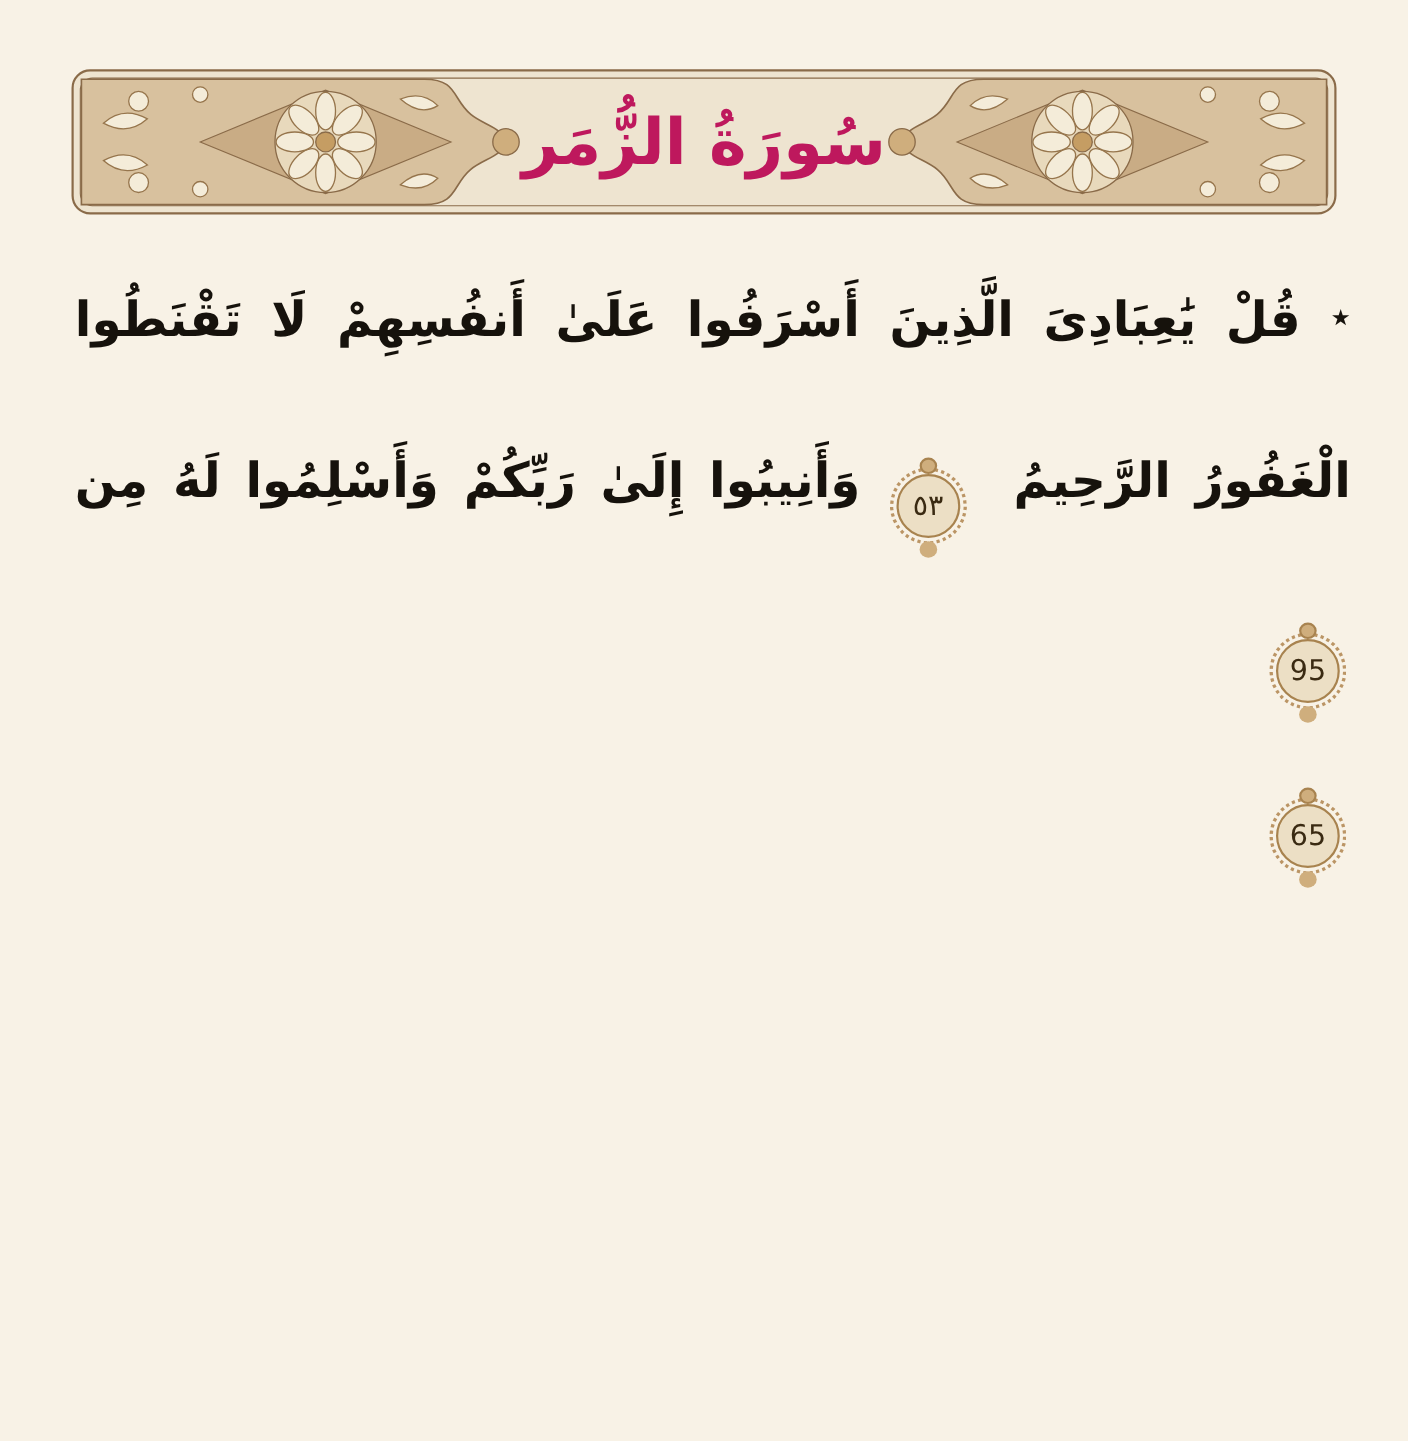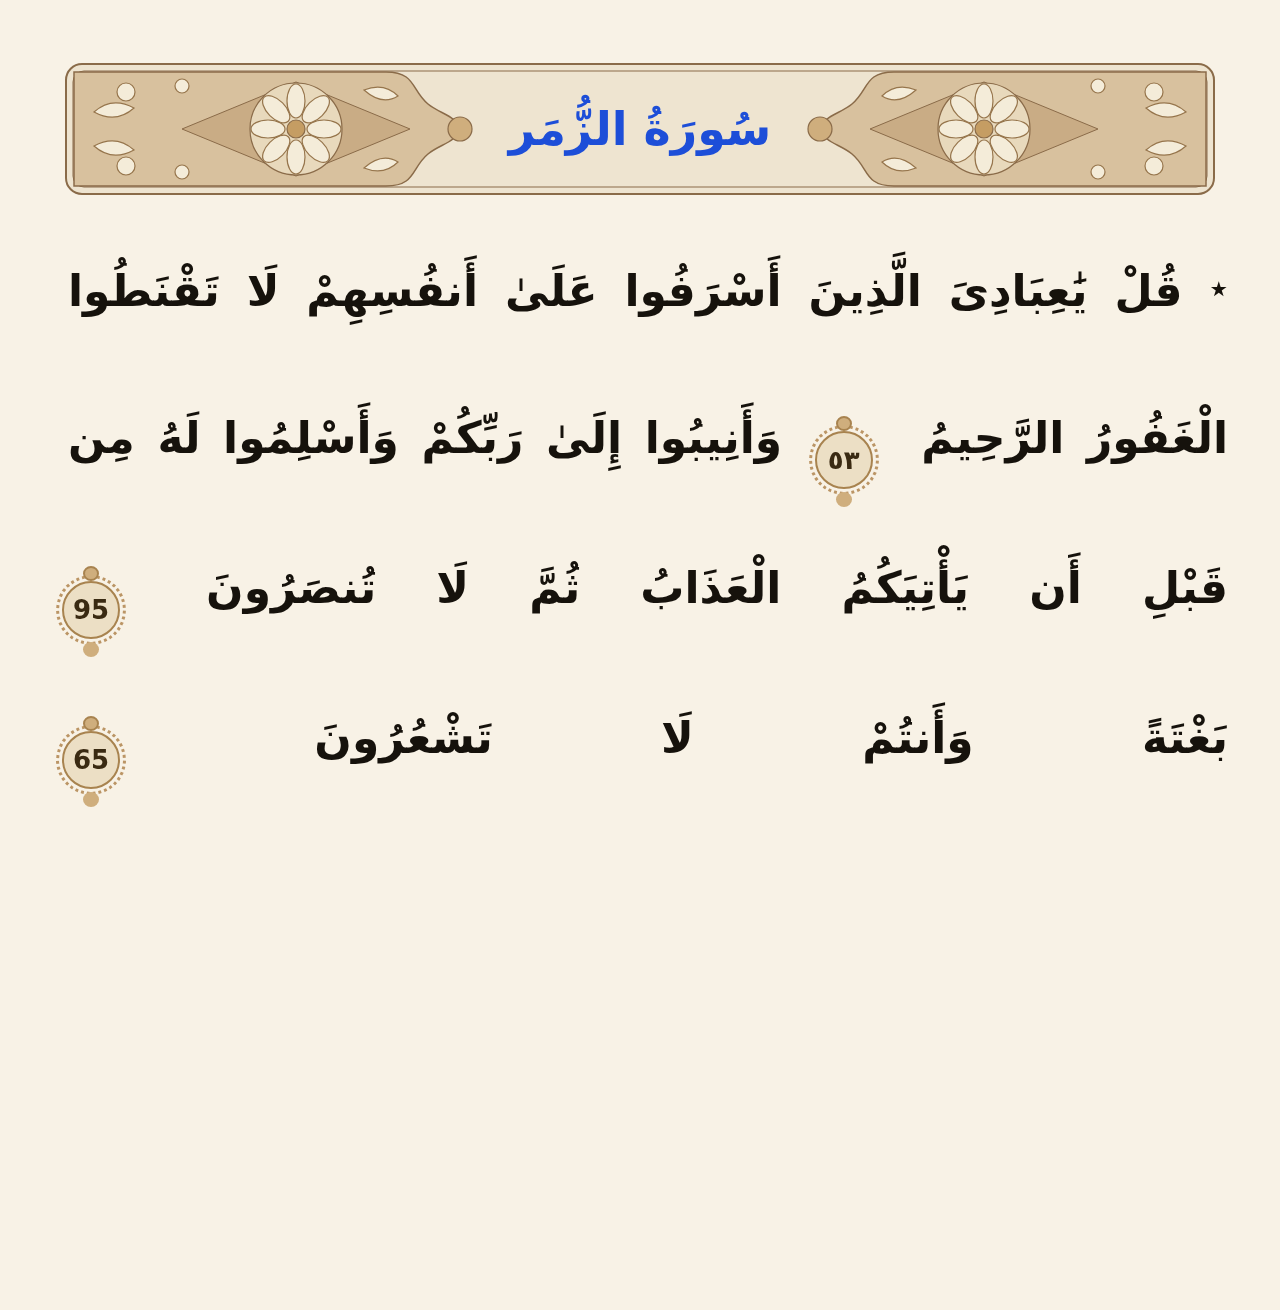--- a/index.html
+++ b/index.html
@@ -3,40 +3,40 @@
 <meta charset="utf-8">
 <style>
   html,body{margin:0;padding:0;}
   body{width:1280px;height:1310px;font-family:"DejaVu Sans",sans-serif;}
   .page{position:relative;width:1280px;height:1310px;background:#f8f2e6;overflow:hidden;}
 
   
   .band{position:absolute;left:64px;top:62px;width:1152px;height:134px;}
   .band svg{display:block;width:100%;height:100%;}
   .surah-title{position:absolute;inset:0;display:flex;align-items:center;justify-content:center;
-    font-size:46px;font-weight:bold;color:#1d4ed8;letter-spacing:0;direction:rtl;}
+    font-size:58px;font-weight:bold;color:#be185d;letter-spacing:0;direction:rtl;}
 
   
   .text-block{position:absolute;top:213px;left:52px;right:52px;direction:rtl;}
   .qline{height:150px;line-height:150px;font-size:44px;font-weight:bold;color:#16120c;
     text-align:justify;text-align-last:justify;text-justify:inter-word;overflow:hidden;
     white-space:normal;}
   .qline span.seg{display:inline;margin-left:16px;}
 
   .hizb{font-size:34px;font-weight:normal;vertical-align:6px;color:#16120c;}
 
   
   .vmark{position:relative;display:inline-flex;align-items:center;justify-content:center;
     width:58px;height:58px;border-radius:50%;background:#ecdfc5;border:2px solid #a8834f;
     vertical-align:-16px;margin:0 10px;box-sizing:border-box;}
   .vmark::before{content:'';position:absolute;inset:-8px;border:3px dotted #bb9565;border-radius:50%;}
   .vmark::after{content:'';position:absolute;left:50%;top:-17px;transform:translateX(-50%);
     width:12px;height:11px;border-radius:50%;background:#cfae7d;border:2px solid #a8834f;
     box-shadow:0 76px 0 0 #cfae7d;}
-  .vnum{font-size:26px;font-weight:bold;color:#3a2a12;line-height:1;z-index:1;}
+  .vnum{font-size:26px;font-weight:normal;color:#3a2a12;line-height:1;z-index:1;}
 </style>
 </head>
 <body>
 
 <div class="page">
 
   <div class="band">
     <svg viewBox="0 0 1152 134">
       <defs>
         <g id="petal">
@@ -92,29 +92,27 @@
 
     <div class="qline">
       <span class="seg">الْغَفُورُ الرَّحِيمُ</span>
       <span class="vmark">
           <span class="vnum">٥٣</span>
         </span>
       <span class="seg">وَأَنِيبُوا إِلَىٰ رَبِّكُمْ وَأَسْلِمُوا لَهُ مِن</span>
     </div>
 
     <div class="qline">
-      <span class="seg">قَبْلِ أَن يَأْتِيَكُمُ الْعَذَابُ ثُمَّ لَا تُنصَرُونَ</span>
       <span class="vmark">
           <span class="vnum">95</span>
         </span>
     </div>
 
 
     <div class="qline">
-      <span class="seg">بَغْتَةً وَأَنتُمْ لَا تَشْعُرُونَ</span>
       <span class="vmark">
           <span class="vnum">65</span>
         </span>
     </div>
 
 
   </div>
 </div>
 
 </body></html>

